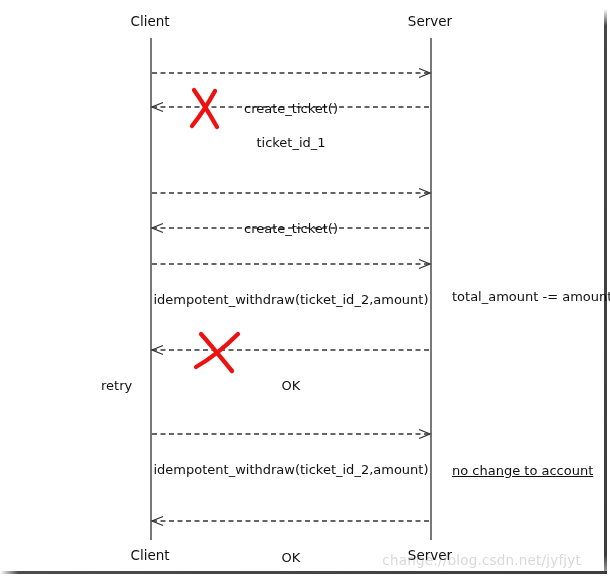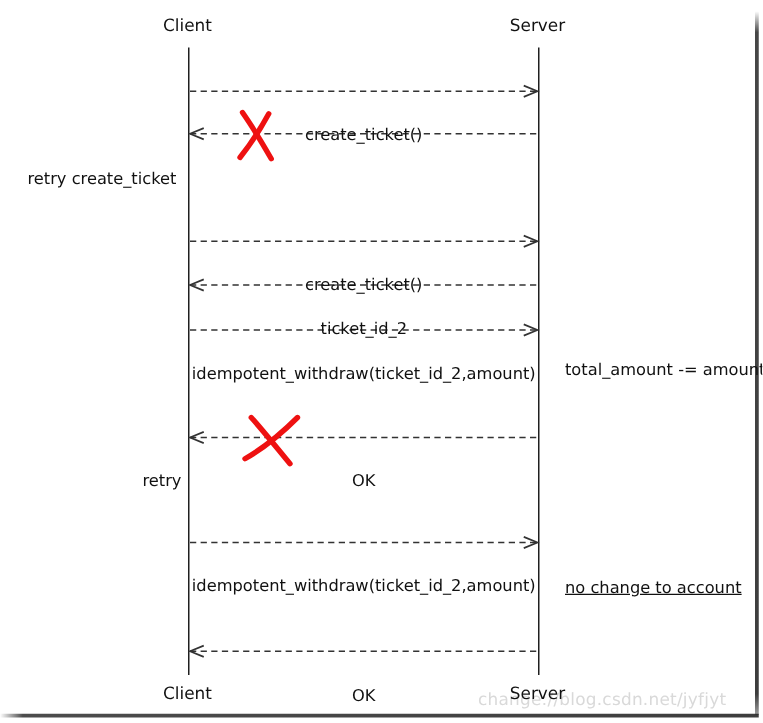--- a/index.html
+++ b/index.html
@@ -100,30 +100,29 @@
       <path d="M238 334 C226 346 210 359 196 367" stroke="#ee1111"></path>
     </g>
   </svg>
 
   <div class="actor" style="left:105px; top:13px;">Client</div>
   <div class="actor" style="left:385px; top:13px;">Server</div>
   <div class="actor" style="left:105px; top:547px;">Client</div>
   <div class="actor" style="left:385px; top:547px;">Server</div>
 
   <div class="mlabel" style="top:54px;">create_ticket()</div>
+  <div class="mlabel" style="top:88px;">ticket_id_1</div>
   <div class="mlabel" style="top:174px;">create_ticket()</div>
-  <div class="mlabel" style="top:209px;">ticket_id_2</div>
   <div class="mlabel" style="top:245px;">idempotent_withdraw(ticket_id_2,amount)</div>
   <div class="mlabel" style="top:331px;">OK</div>
   <div class="mlabel" style="top:415px;">idempotent_withdraw(ticket_id_2,amount)</div>
   <div class="mlabel" style="top:503px;">OK</div>
 
-  <div class="note" style="left:22px;  top:136px;">retry create_ticket</div>
   <div class="note" style="left:452px; top:289px;">total_amount -= amount</div>
-  <div class="note" style="left:114px; top:378px;">retry</div>
+  <div class="note" style="left:101px; top:378px;">retry</div>
   <div class="note" style="left:452px; top:463px;text-decoration:underline;">no change to account</div>
 
   <div class="watermark">change://blog.csdn.net/jyfjyt</div>
 
   <div class="shadow-right"></div>
   <div class="shadow-bottom"></div>
 
 </div>
 
 </body></html>

